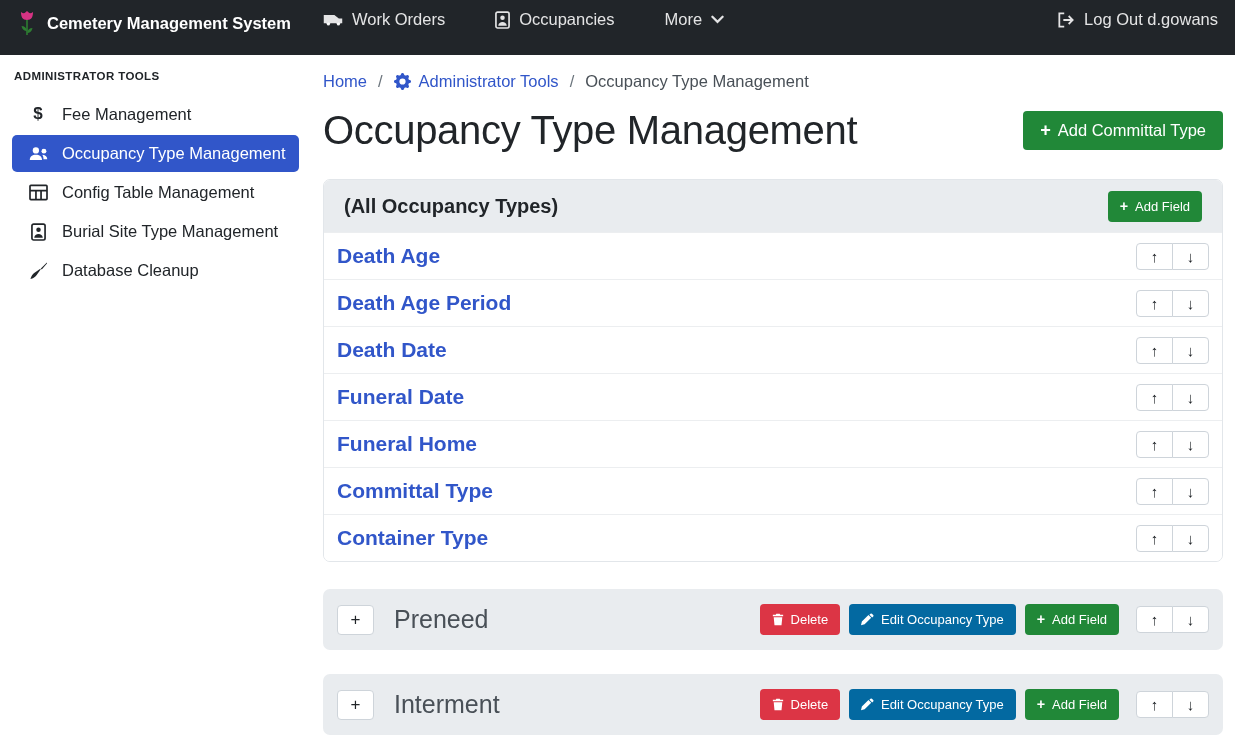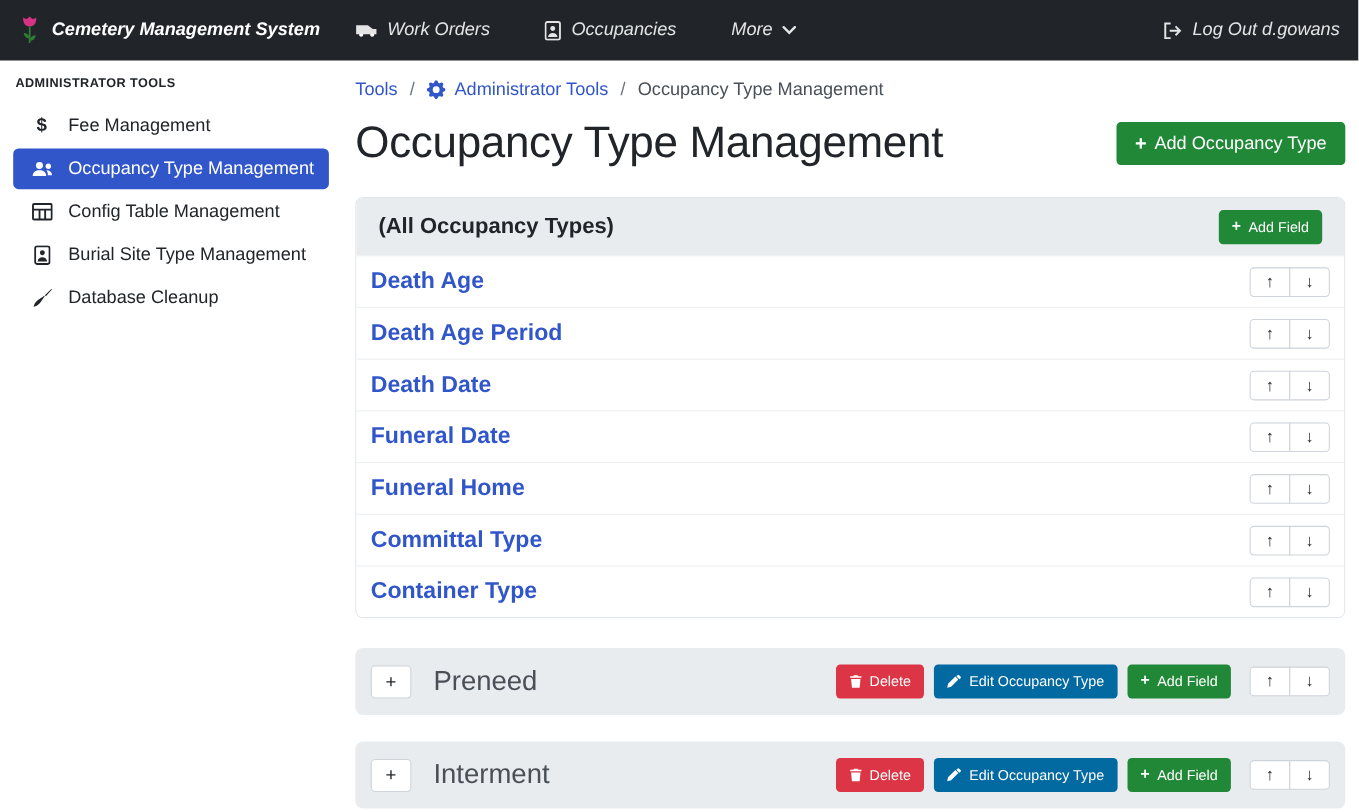--- a/index.html
+++ b/index.html
@@ -6,21 +6,21 @@
   html,body { margin:0; padding:0; }
   body {
     width:1235px; height:738px; overflow:hidden;
     font-family:"Liberation Sans", sans-serif;
     background:#fff; color:#212529;
   }
   a { text-decoration:none; cursor:pointer; }
   button { cursor:pointer; font-family:inherit; }
 
   
-  .navbar { height:55px; background:#212529; display:flex; align-items:center; padding:0 17px;font-style:italic; }
+  .navbar { height:55px; background:#212529; display:flex; align-items:flex-start; padding:10px 17px; }
   .brand { display:flex; align-items:center; gap:10px; color:#fff; font-weight:700; font-size:16.5px; }
   .nav-links { display:flex; align-items:center; margin-left:32px; gap:50px; }
   .nav-link { display:flex; align-items:center; gap:9px; color:rgba(255,255,255,.88); font-size:16.5px; }
   .logout { margin-left:auto; display:flex; align-items:center; gap:9px; color:rgba(255,255,255,.88); font-size:16.5px; }
 
   
   .layout { display:flex; height:509px;border-radius:27px; }
   .sidebar { width:310px; flex-shrink:0; padding:13px 11px 0 12px; }
   .sidebar-heading { font-size:11.5px; font-weight:700; letter-spacing:.4px; color:#212529; margin:2px 0 13px 2px; }
   .side-item { display:flex; align-items:center; gap:13px; padding:9px 10px 9px 15px; border-radius:5px; color:#212529; font-size:16.5px; margin-bottom:2px; }
@@ -181,39 +181,39 @@
           <path d="M12 7.5L5.6 12c-2 1.4-3.4 3.5-4.2 5.9l-.3 1 1-.3c2.4-.8 4.5-2.2 5.9-4.2l4.5-6.4z"></path>
         </svg>
       </span>
       <span>Database Cleanup</span>
     </a>
   </aside>
 
   <main class="main">
 
     <div class="breadcrumb">
-      <a class="crumb-link">Tools</a>
+      <a class="crumb-link">Home</a>
       <span class="crumb-sep">/</span>
       <a class="crumb-link">
         <span>
           <svg width="17" height="17" viewBox="0 0 16 16" fill="currentColor">
             <path d="M9.4 1.05c-.41-1.4-2.4-1.4-2.81 0l-.1.34c-.26.9-1.28 1.32-2.1.87l-.31-.17C2.8 1.4 1.4 2.8 2.1 4.09l.17.31c.45.82.02 1.84-.87 2.1l-.34.1c-1.4.41-1.4 2.4 0 2.81l.34.1c.9.26 1.32 1.28.87 2.1l-.17.31c-.7 1.28.7 2.68 1.99 1.99l.31-.17c.82-.45 1.84-.02 2.1.87l.1.34c.41 1.4 2.4 1.4 2.81 0l.1-.34c.26-.9 1.28-1.32 2.1-.87l.31.17c1.28.7 2.68-.7 1.99-1.99l-.17-.31c-.45-.82-.02-1.84.87-2.1l.34-.1c1.4-.41 1.4-2.4 0-2.81l-.34-.1c-.9-.26-1.32-1.28-.87-2.1l.17-.31c.7-1.28-.7-2.68-1.99-1.99l-.31.17c-.82.45-1.84.02-2.1-.87zM8 10.93a2.93 2.93 0 1 1 0-5.86 2.93 2.93 0 0 1 0 5.86z"></path>
           </svg>
         </span>
         <span>Administrator Tools</span>
       </a>
       <span class="crumb-sep">/</span>
       <span class="crumb-current">Occupancy Type Management</span>
     </div>
 
     <div class="title-row">
       <h1>Occupancy Type Management</h1>
       <button class="btn btn-lg btn-success">
         <span class="plus">+</span>
-        <span>Add Occupancy Type</span>
+        <span>Add Committal Type</span>
       </button>
     </div>
 
     <div class="card">
       <div class="card-header">
         <span class="card-title">(All Occupancy Types)</span>
         <button class="btn btn-sm btn-success">
           <span class="plus">+</span>
           <span>Add Field</span>
         </button>

